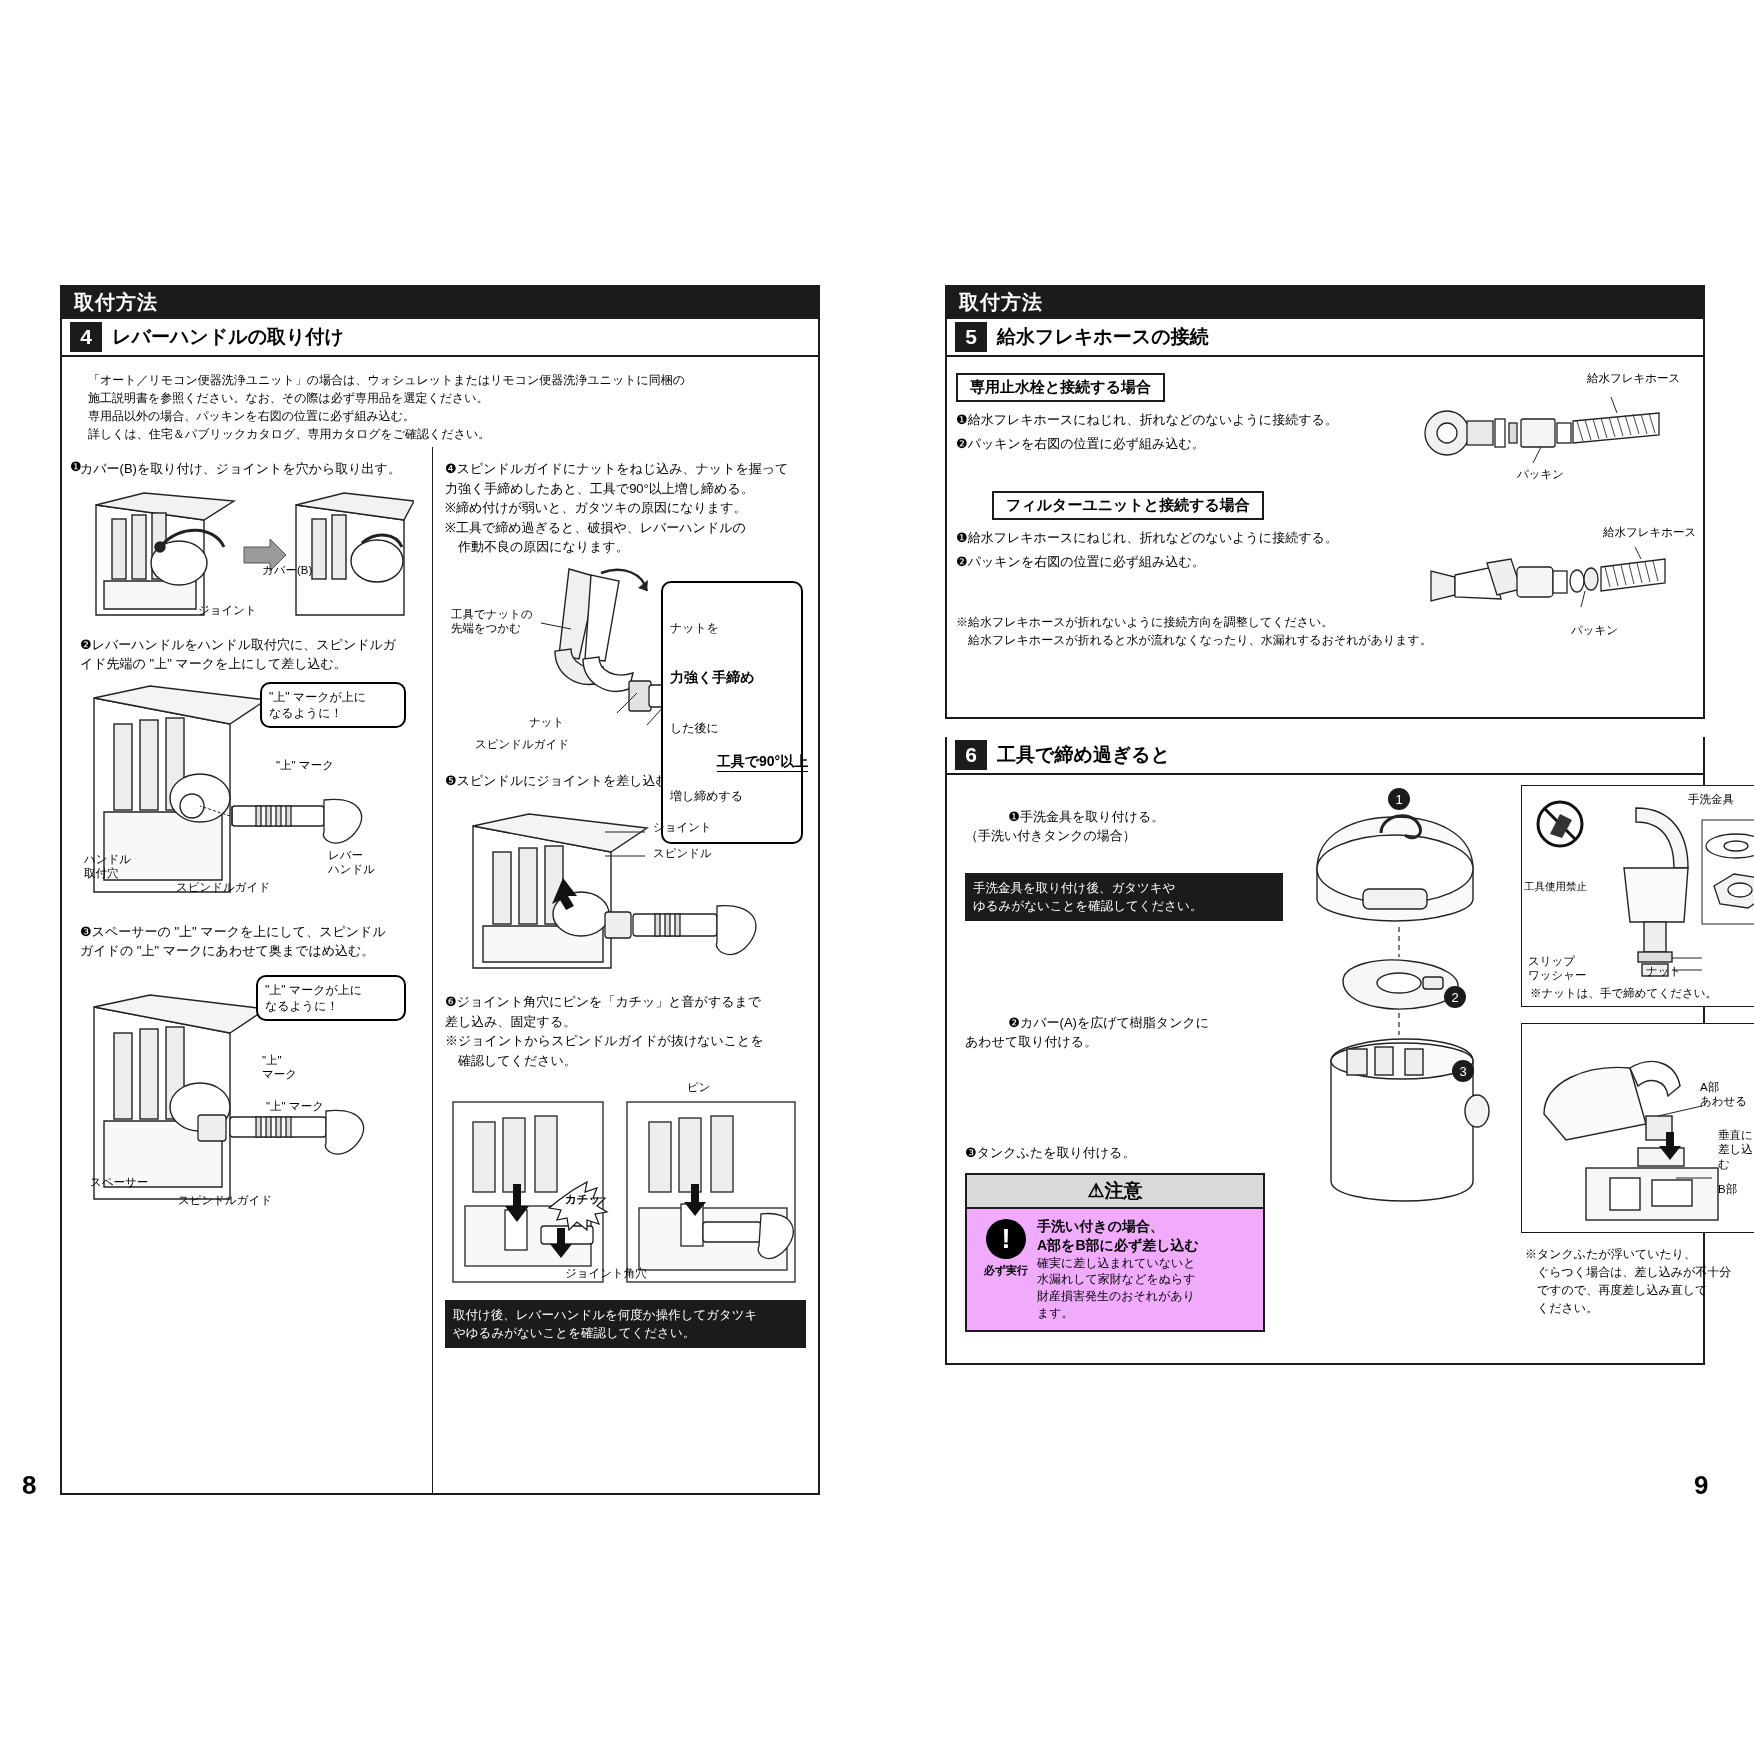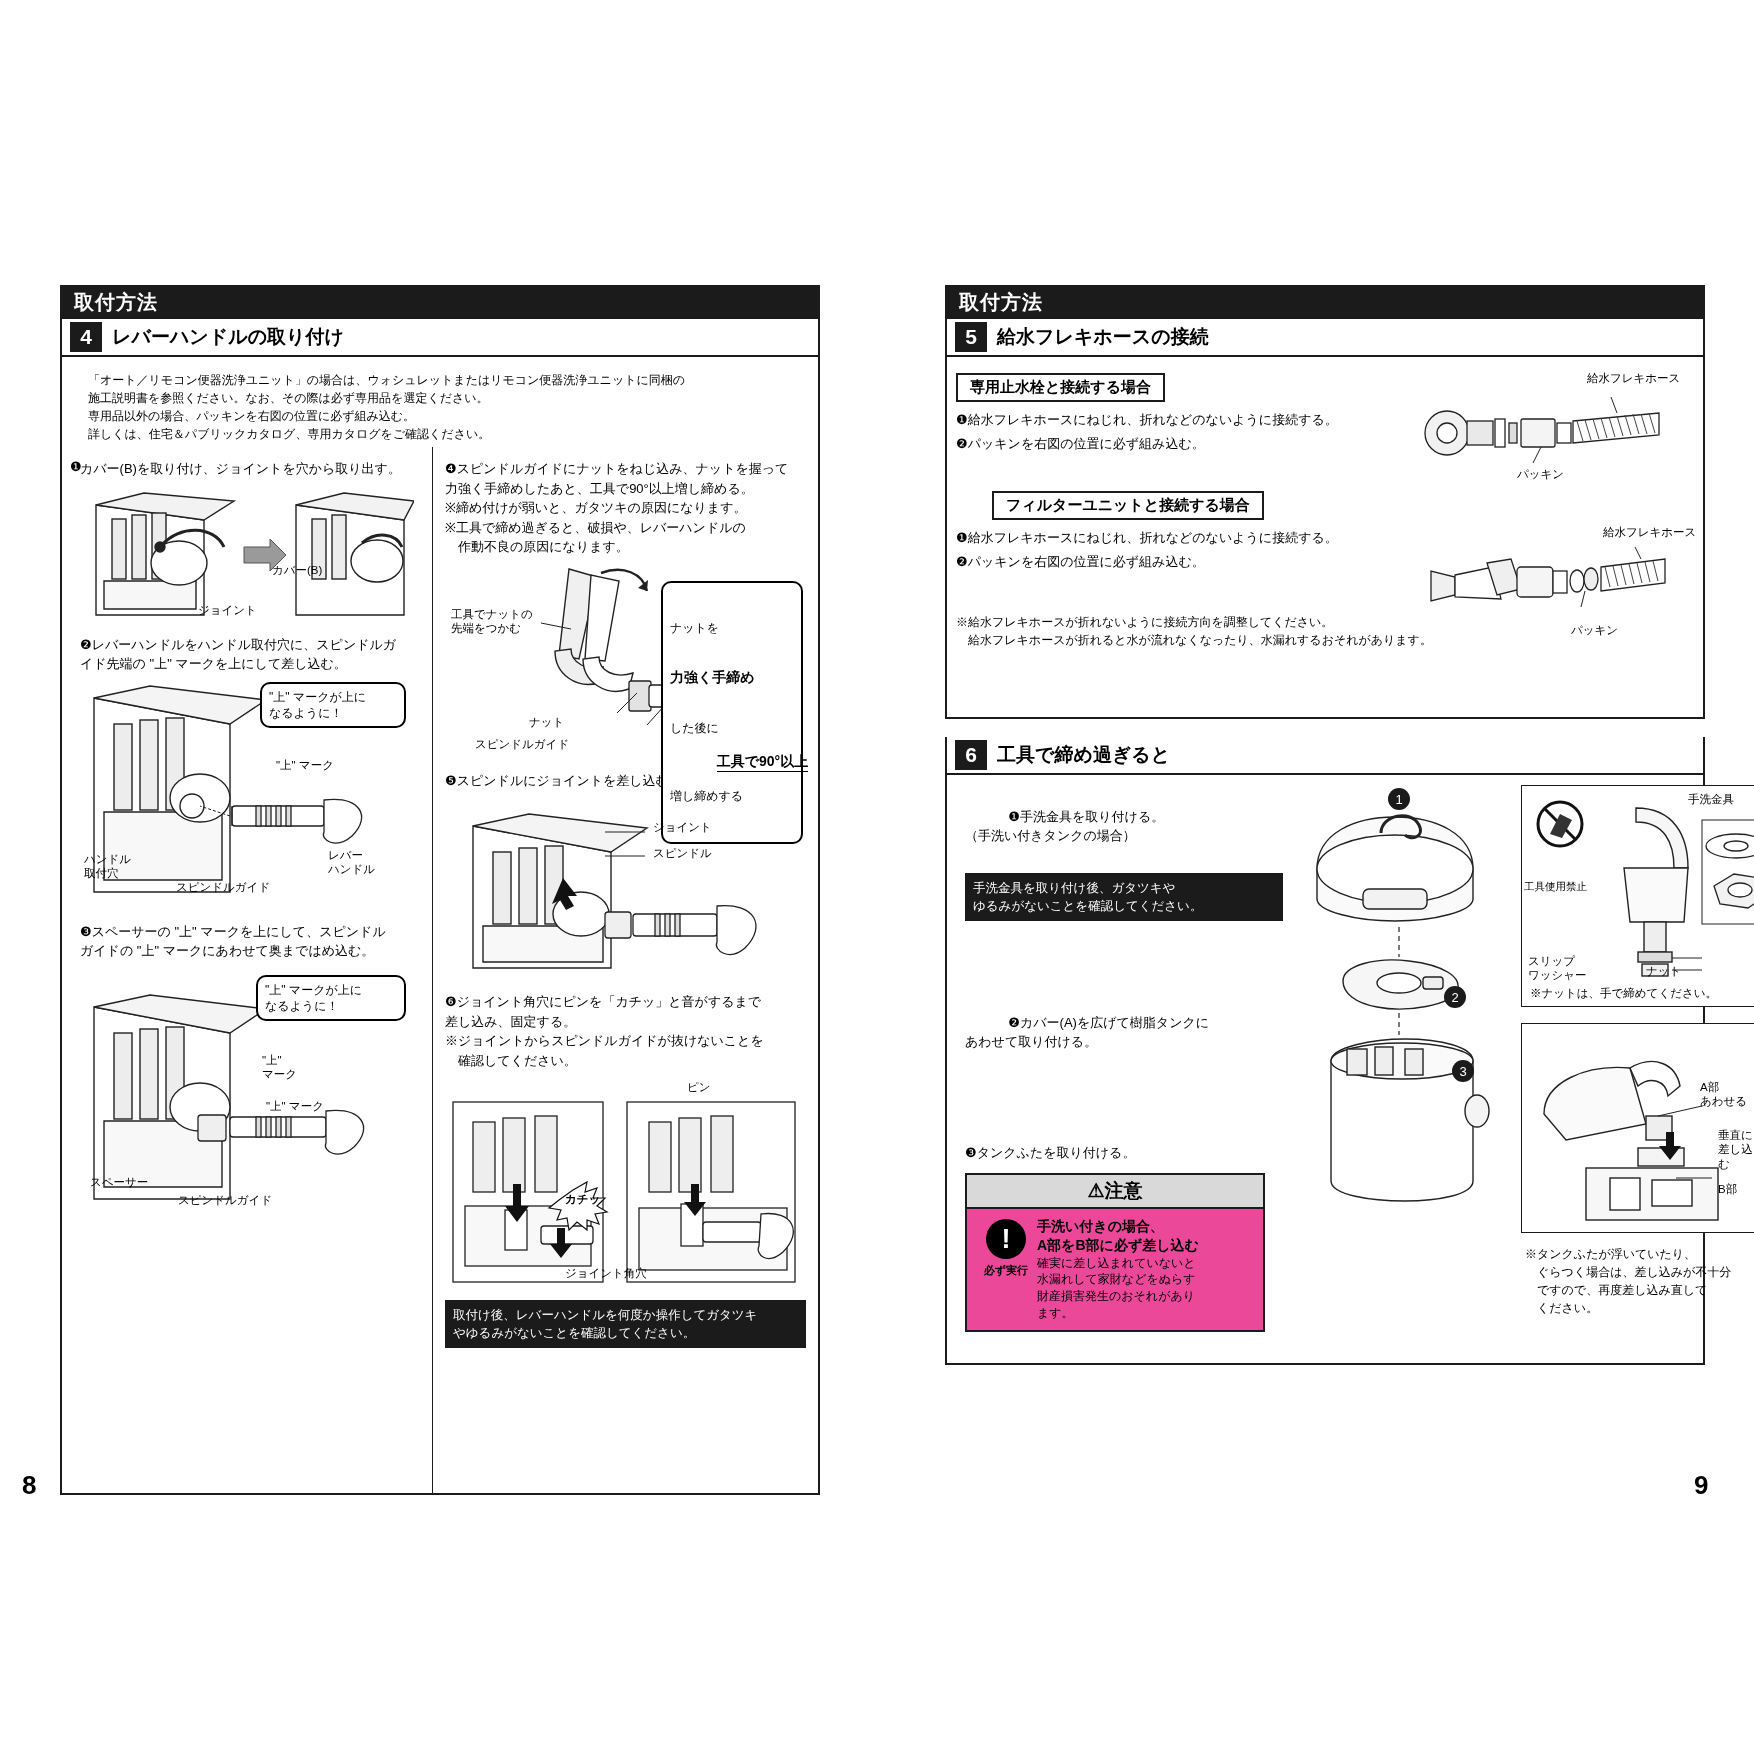--- a/index.html
+++ b/index.html
@@ -142,21 +142,21 @@
     font-size: 15px;
     font-weight: bold;
     padding: 3px 12px;
     margin: 6px 0 8px 0;
   }
 
   .caution-box {
     border: 2px solid #1b1b1b;
     width: 300px;
     box-sizing: border-box;
-    background: #ec4899;
+    background: #f0abfc;
   }
   .caution-head {
     background: #d9d9d9;
     text-align: center;
     font-weight: bold;
     font-size: 19px;
     padding: 3px 0;
     border-bottom: 2px solid #1b1b1b;
   }
   .caution-body { display: flex; padding: 8px; }
@@ -249,21 +249,21 @@
                   <rect x="228" y="34" width="14" height="60" fill="#ececec"></rect>
                   <rect x="248" y="30" width="14" height="64" fill="#ececec"></rect>
                   <ellipse cx="293" cy="76" rx="26" ry="21" fill="#fff"></ellipse>
                   <path d="M278 58 C292 46 312 48 318 62" fill="none" stroke-width="3"></path>
                 </g>
                 <g fill="#9a9a9a" stroke="#555" stroke-width="1">
                   <path d="M160 62 L186 62 L186 54 L202 70 L186 86 L186 78 L160 78 Z"></path>
                 </g>
               </svg>
             </div>
-            <div class="lbl" style="left:192px; top:78px;">カバー(B)</div>
+            <div class="lbl" style="left:182px; top:78px;">カバー(B)</div>
             <div class="lbl" style="left:118px; top:118px;">ジョイント</div>
           </div>
 
           <div class="item">
             <span>❷</span><span class="txt" style="white-space:pre; display:inline;">レバーハンドルをハンドル取付穴に、スピンドルガ
 イド先端の "上" マークを上にして差し込む。</span>
           </div>
 
           <div class="figure" style="height:232px;">
             <div class="art" style="left:0; top:0;">

